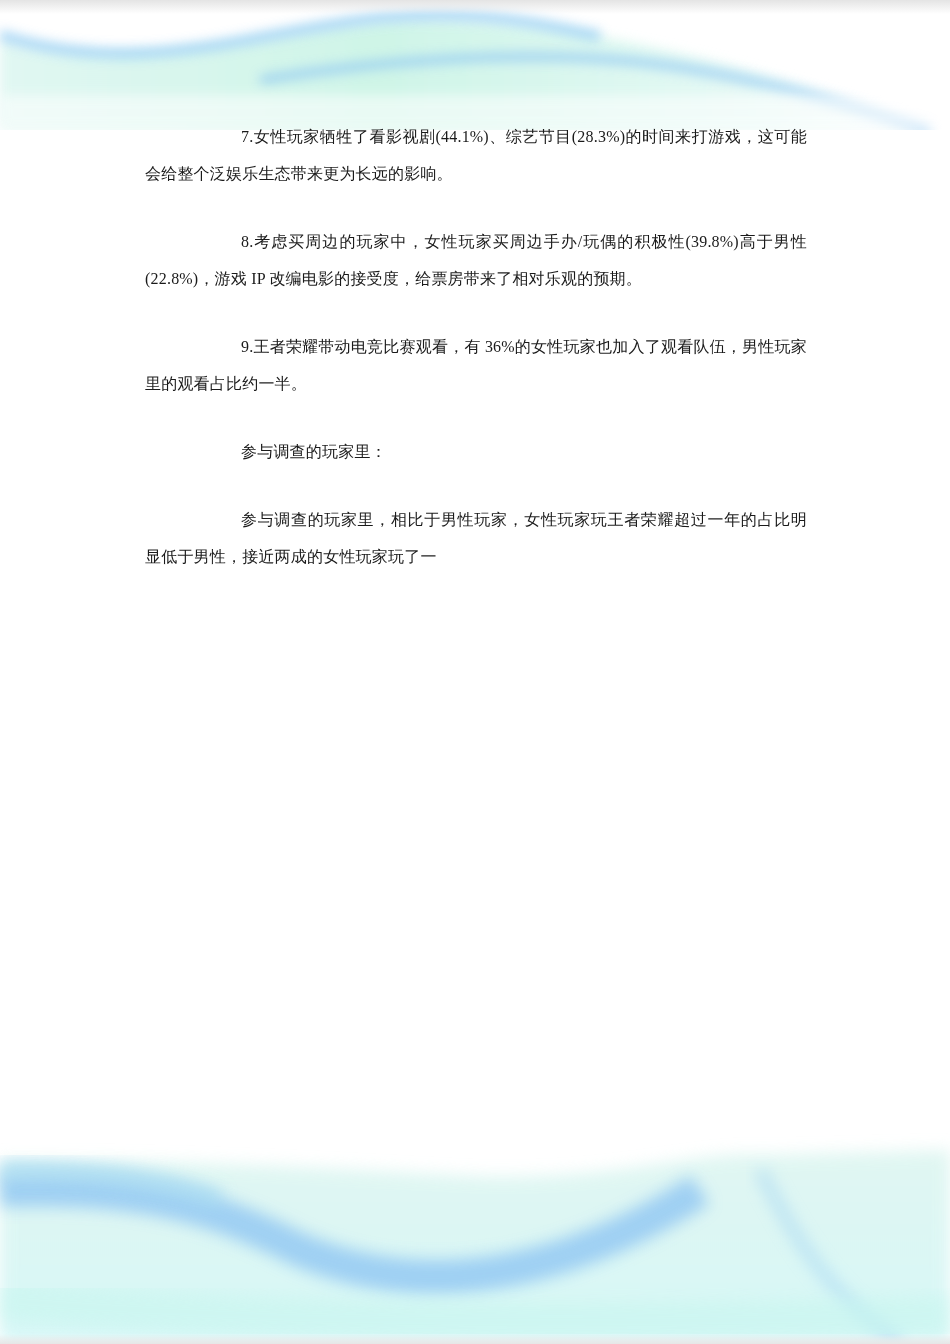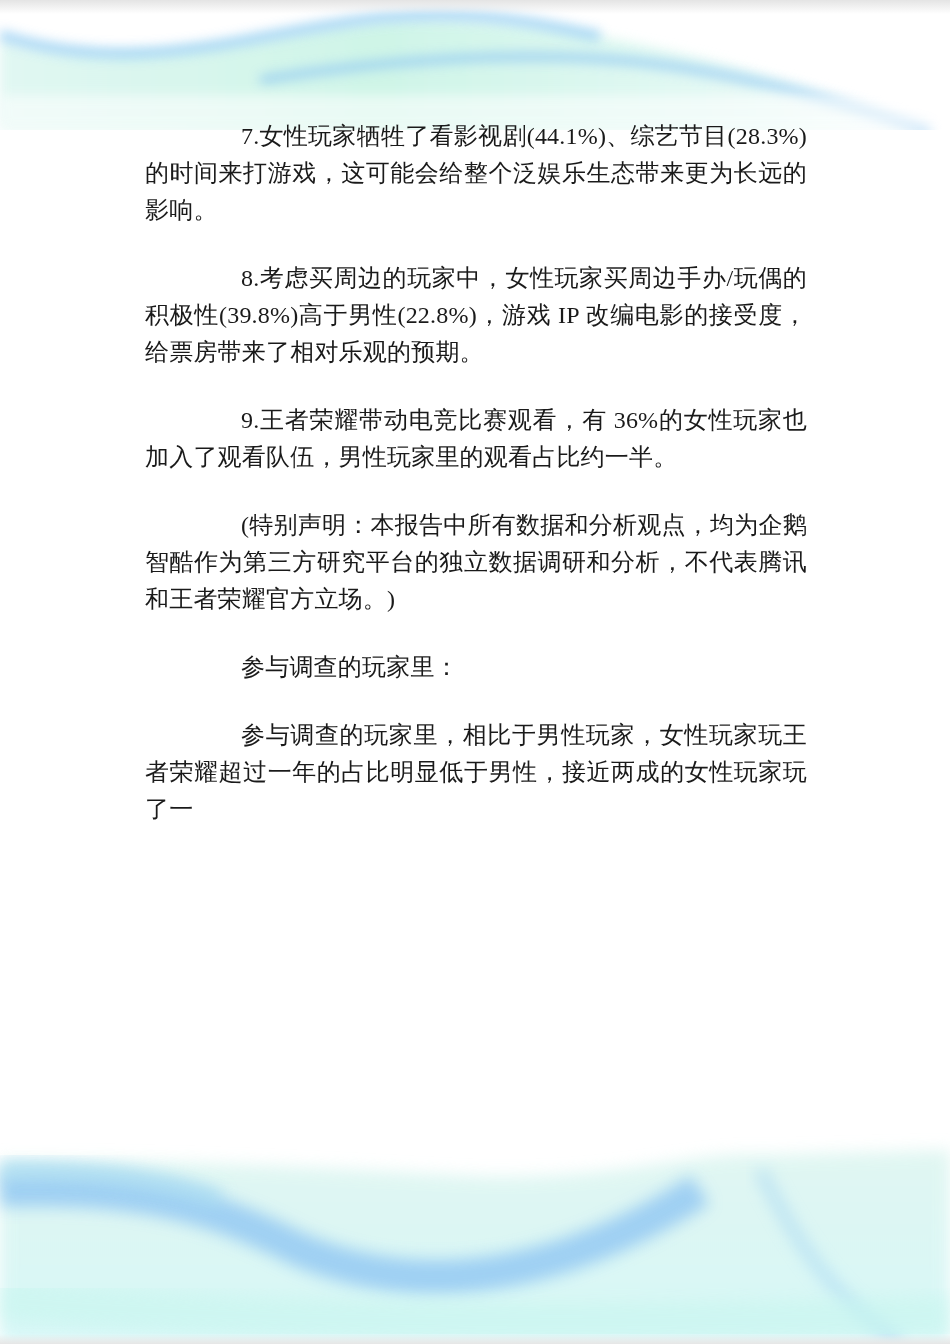--- a/index.html
+++ b/index.html
@@ -39,21 +39,21 @@
     .decor-top { top: 0; height: 130px; }
     .decor-bottom { bottom: 0; height: 214px; }
     .content {
       position: absolute;
       left: 145px;
       top: 118px;
       width: 662px;
       z-index: 2;
     }
     .para {
-      font-size: 24px;
+      font-size: 16px;
       line-height: 37px;
       margin: 0 0 31px 0;
       text-indent: 96px;
       text-align: justify;
       letter-spacing: 0.2px;
     }
   </style>
 </head>
 <body>
 
@@ -91,18 +91,17 @@
   <path d="M0,60 C150,55 220,80 300,120 C420,170 560,150 700,60" stroke="#94c9f3" stroke-width="34" fill="none" opacity="0.85" filter="url(#blur2)"></path>
   <path d="M0,40 C120,40 180,55 220,70" stroke="#a8dcf2" stroke-width="20" fill="none" opacity="0.7" filter="url(#blur2)"></path>
   <path d="M760,40 C790,100 830,170 900,210" stroke="#a4d6f3" stroke-width="12" fill="none" opacity="0.6" filter="url(#blur2)"></path>
   <path d="M0,170 C250,190 500,200 950,185" stroke="#c8f6ef" stroke-width="40" fill="none" opacity="0.6" filter="url(#blur2)"></path>
 </svg>
 
 <main class="content">
   <p class="para">7.女性玩家牺牲了看影视剧(44.1%)、综艺节目(28.3%)的时间来打游戏，这可能会给整个泛娱乐生态带来更为长远的影响。</p>
   <p class="para">8.考虑买周边的玩家中，女性玩家买周边手办/玩偶的积极性(39.8%)高于男性(22.8%)，游戏 IP 改编电影的接受度，给票房带来了相对乐观的预期。</p>
   <p class="para">9.王者荣耀带动电竞比赛观看，有 36%的女性玩家也加入了观看队伍，男性玩家里的观看占比约一半。</p>
-  <p class="para">(特别声明：本报告中所有数据和分析观点，均为企鹅智酷作为第三方研究平台的独立数据调研和分析，不代表腾讯和王者荣耀官方立场。)</p>
   <p class="para">参与调查的玩家里：</p>
   <p class="para">参与调查的玩家里，相比于男性玩家，女性玩家玩王者荣耀超过一年的占比明显低于男性，接近两成的女性玩家玩了一</p>
 </main>
 
 <div class="page-shadow-bottom"></div>
 
 </body></html>

